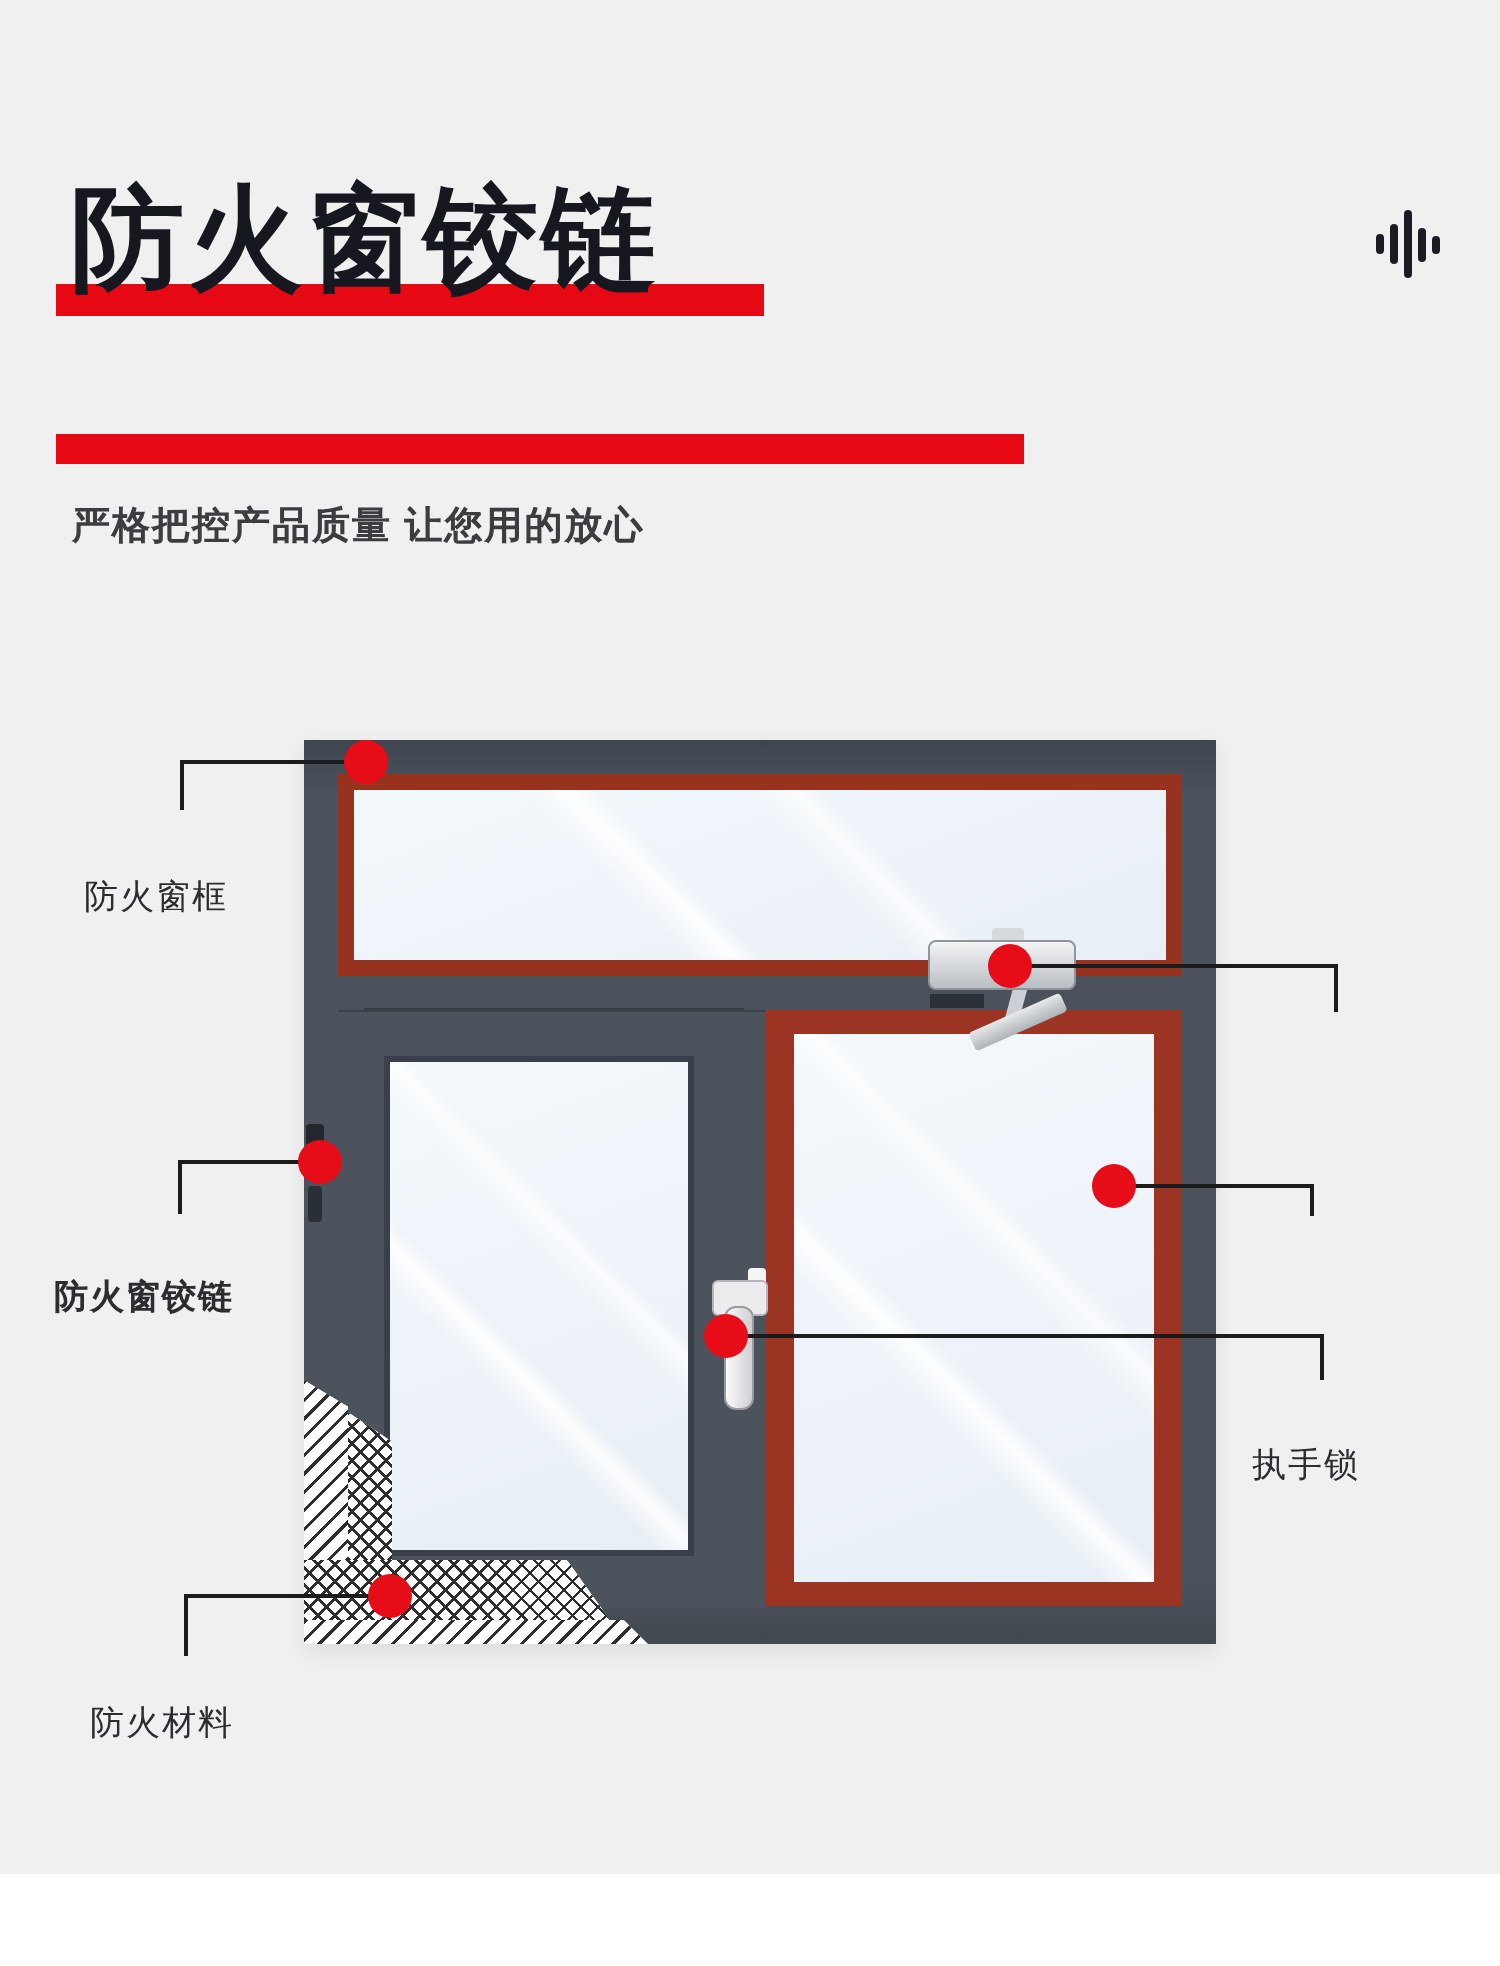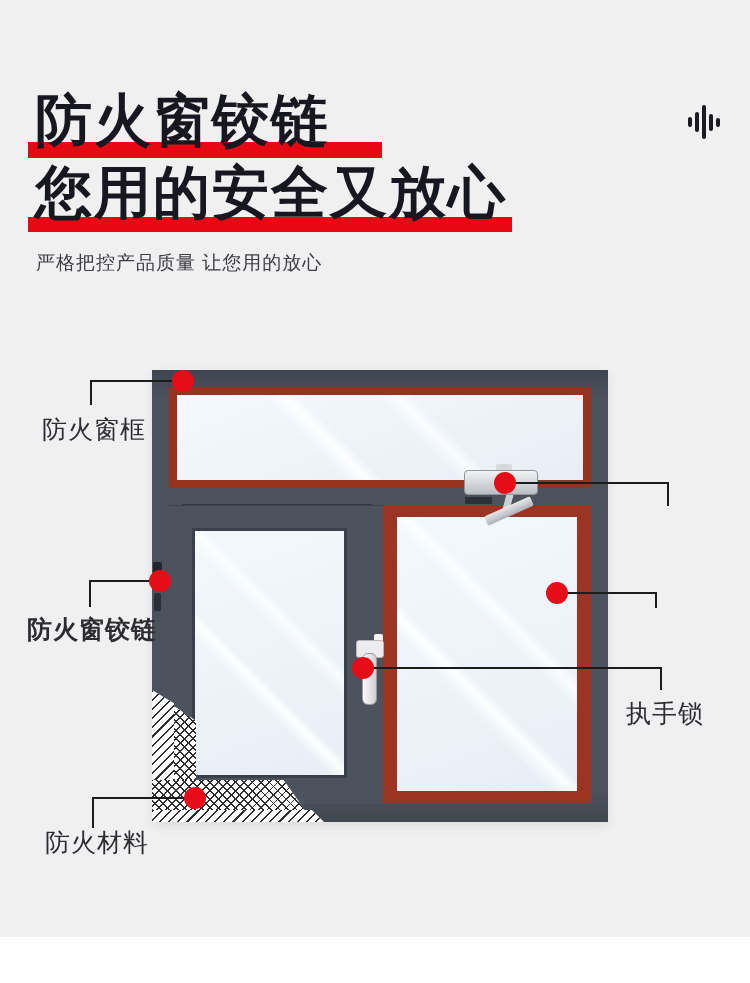--- a/index.html
+++ b/index.html
@@ -14,21 +14,21 @@
     font-size:57px;line-height:58px;font-weight:900;
     color:#17171f;letter-spacing:2px;white-space:nowrap;
   }
   .t1{top:91px;}
   .t2{top:163px;}
   .red-bar{position:absolute;background:#e60914;z-index:1;}
   .bar1{left:28px;top:142px;width:354px;height:16px;}
   .bar2{left:28px;top:217px;width:484px;height:15px;}
   .subtitle{
     position:absolute;left:36px;top:250px;margin:0;
-    font-size:19px;color:#3c3c41;letter-spacing:1px;white-space:nowrap;
+    font-size:19px;color:#3c3c41;letter-spacing:1px;white-space:nowrap;font-weight:bold;
   }
   .audio-icon{
     position:absolute;left:688px;top:104px;height:36px;
     display:flex;align-items:center;gap:3px;cursor:pointer;
   }
   .audio-icon i{display:block;width:4px;border-radius:2px;background:#1b1b24;}
   .audio-icon i:nth-child(1){height:10px;}
   .audio-icon i:nth-child(2){height:20px;}
   .audio-icon i:nth-child(3){height:34px;}
   .audio-icon i:nth-child(4){height:17px;}
@@ -76,22 +76,22 @@
     repeating-linear-gradient(45deg,#2e2e2e 0 1.2px,transparent 1.2px 6px);}
   .hatch-left-outer{left:0;top:320px;width:22px;height:132px;clip-path:polygon(0 0,100% 10%,100% 100%,0 100%);}
   .hatch-left-inner{left:22px;top:336px;width:22px;height:74px;clip-path:polygon(0 0,100% 20%,100% 100%,0 100%);}
   .hatch-bottom-inner{left:0;top:410px;width:153px;height:30px;clip-path:polygon(0 0,86% 0,100% 100%,0 100%);}
   .hatch-bottom-outer{left:0;top:440px;width:172px;height:12px;clip-path:polygon(0 0,93% 0,100% 100%,0 100%);}
 
   
   .c-line{position:absolute;background:#1c1c1c;z-index:3;}
   .c-dot{position:absolute;width:22px;height:22px;border-radius:50%;background:#e60c18;z-index:4;}
   .c-label{
-    position:absolute;z-index:4;font-size:25px;color:#2c2c31;
-    letter-spacing:1px;white-space:nowrap;
+    position:absolute;z-index:4;font-size:17px;color:#2c2c31;
+    letter-spacing:1px;white-space:nowrap;margin-top:24px;
   }
   
   .l1-h{left:90px;top:380px;width:94px;height:2px;}
   .l1-v{left:90px;top:380px;width:2px;height:25px;}
   .d1{left:172px;top:370px;}
   .t-l1{left:42px;top:413px;}
   
   .l2-h{left:505px;top:482px;width:164px;height:2px;}
   .l2-v{left:667px;top:482px;width:2px;height:24px;}
   .d2{left:494px;top:472px;}
@@ -120,21 +120,20 @@
   .bottom-white{position:absolute;left:0;top:937px;width:750px;height:46px;background:#ffffff;}
 </style>
 </head>
 <body>
 
 <div class="page">
 
   <div class="red-bar bar1"></div>
   <div class="red-bar bar2"></div>
   <h1 class="title t1">防火窗铰链</h1>
-  <h1 class="title t2">您用的安全又放心</h1>
   <p class="subtitle">严格把控产品质量 让您用的放心</p>
   <div class="audio-icon">
     <i></i>
       <i></i>
       <i></i>
       <i></i>
       <i></i>
   </div>
 
   <div class="window">

